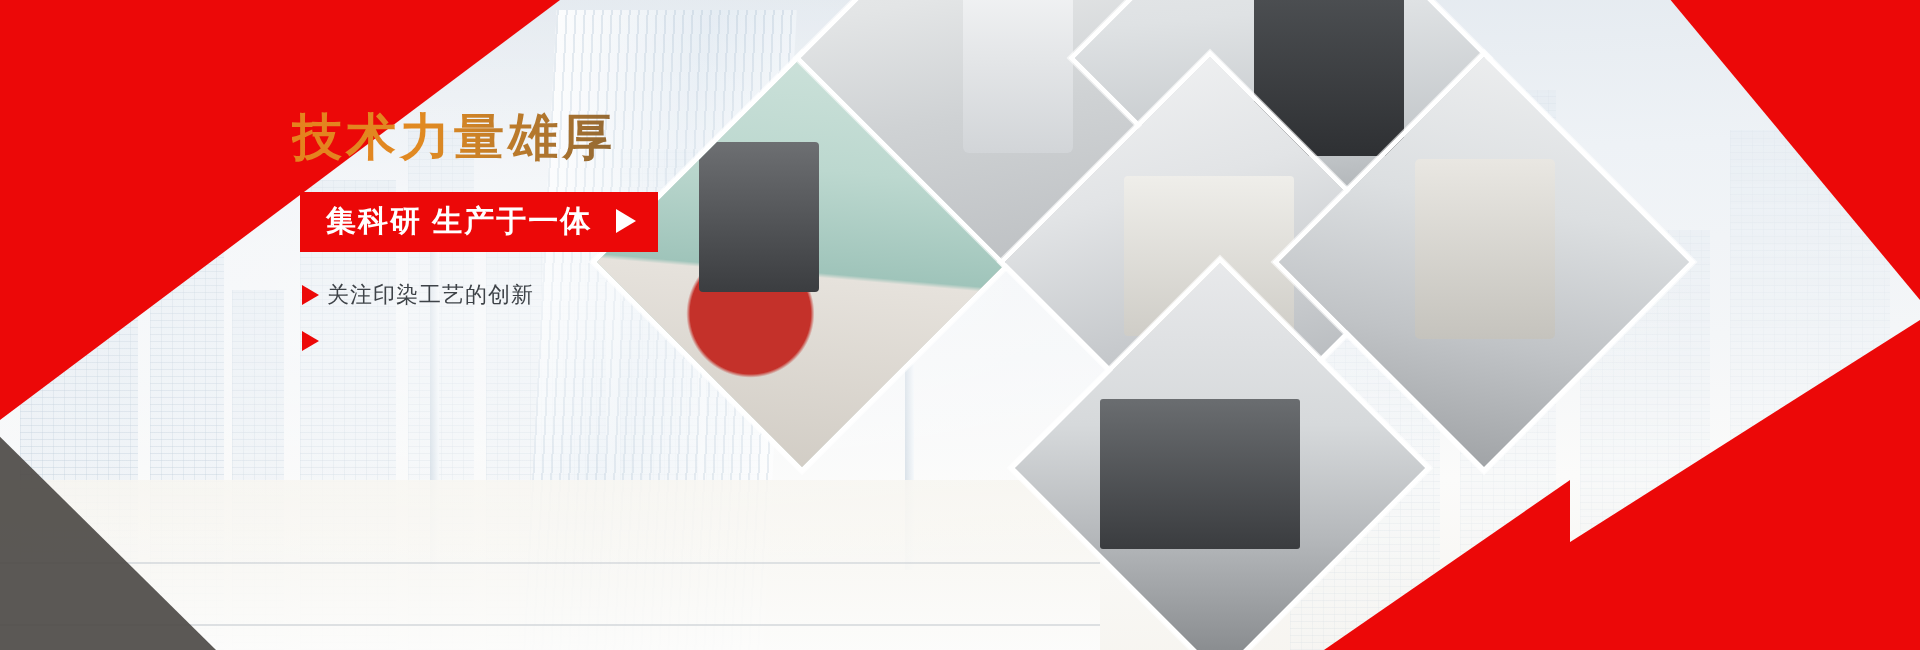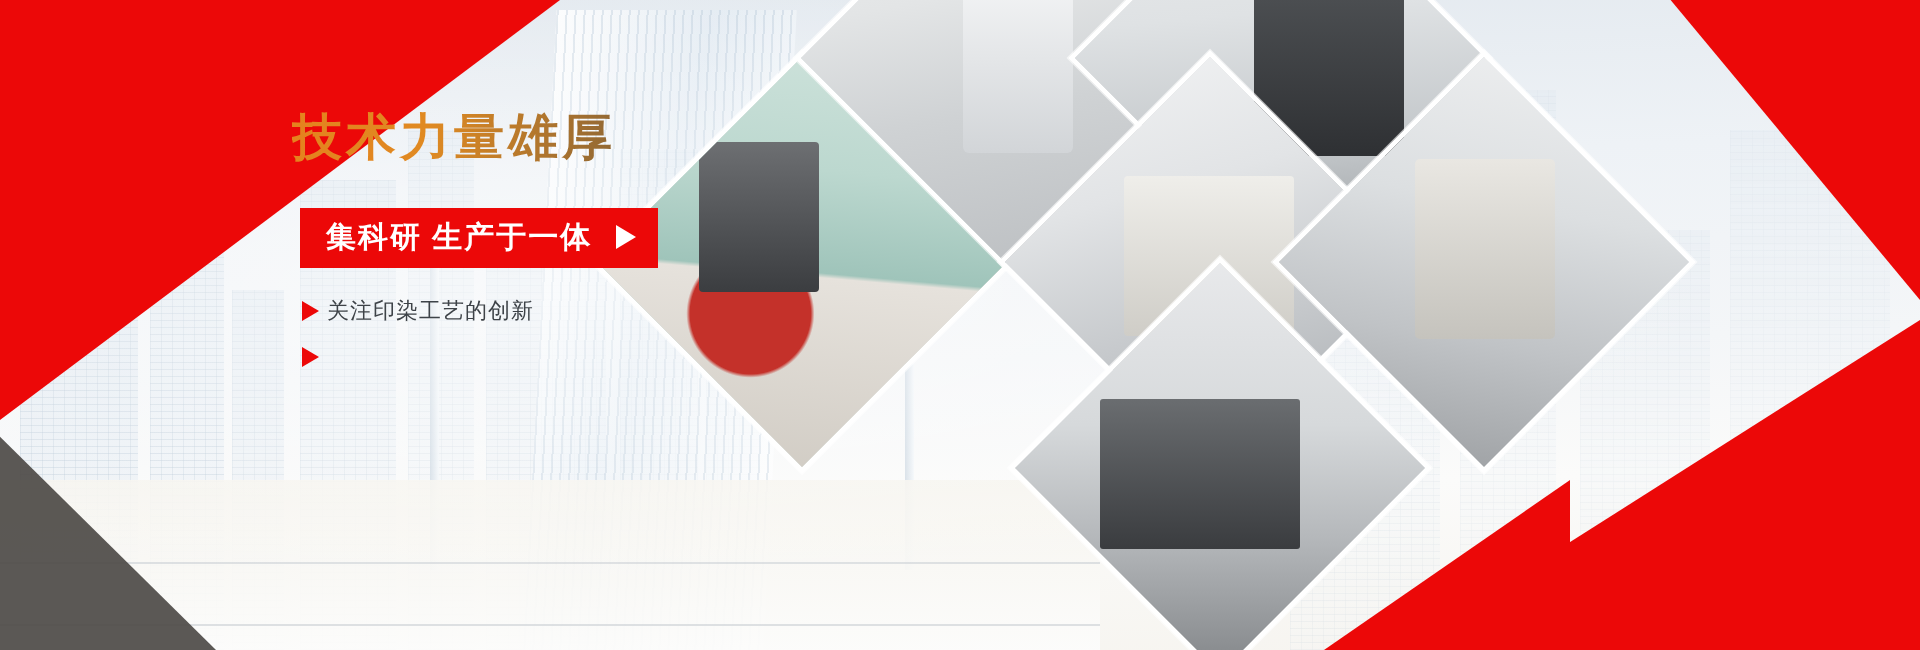--- a/index.html
+++ b/index.html
@@ -84,21 +84,21 @@
     background:linear-gradient(95deg,#e5821e 0%,#e08a22 22%,#8a6536 55%,#4a3f36 78%,#3d3630 100%);
     -webkit-background-clip:text;background-clip:text;
     color:transparent;-webkit-text-fill-color:transparent;
     text-shadow:none;margin:0;white-space:nowrap;
   }
   .headline-2{margin-top:2px;}
 
   .cta{
     display:inline-flex;align-items:center;gap:22px;
     background:var(--red);color:#fff;
-    padding:11px 22px 13px 26px;margin-top:42px;margin-left:8px;
+    padding:11px 22px 13px 26px;margin-top:26px;margin-left:8px;
     font-size:30px;font-weight:bold;letter-spacing:2px;line-height:36px;
     border:none;cursor:pointer;
   }
   .cta .label{white-space:nowrap;}
   .cta .tri{
     width:0;height:0;border-left:20px solid #fff;
     border-top:12px solid transparent;border-bottom:12px solid transparent;
     flex:0 0 auto;margin-left:2px;
   }
 

